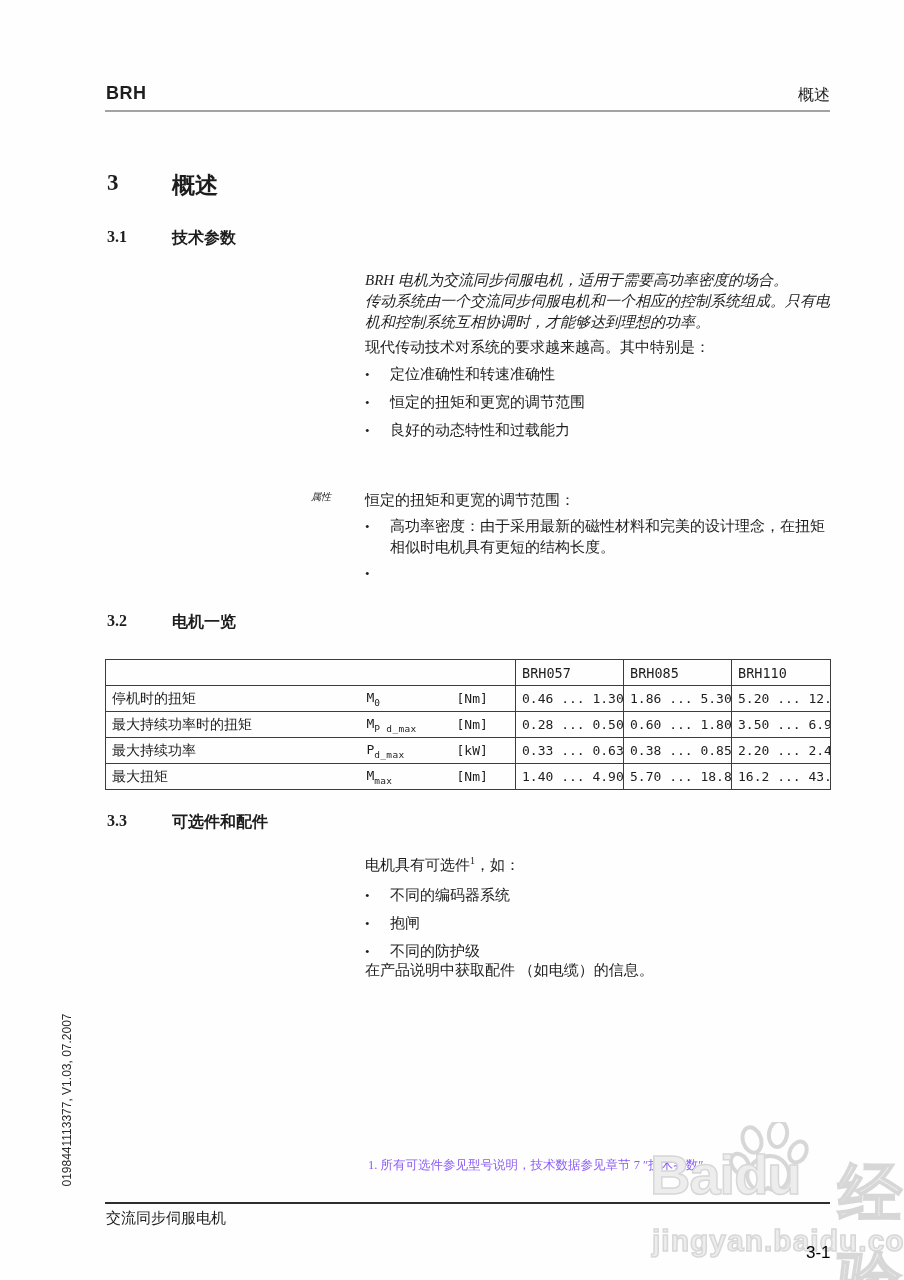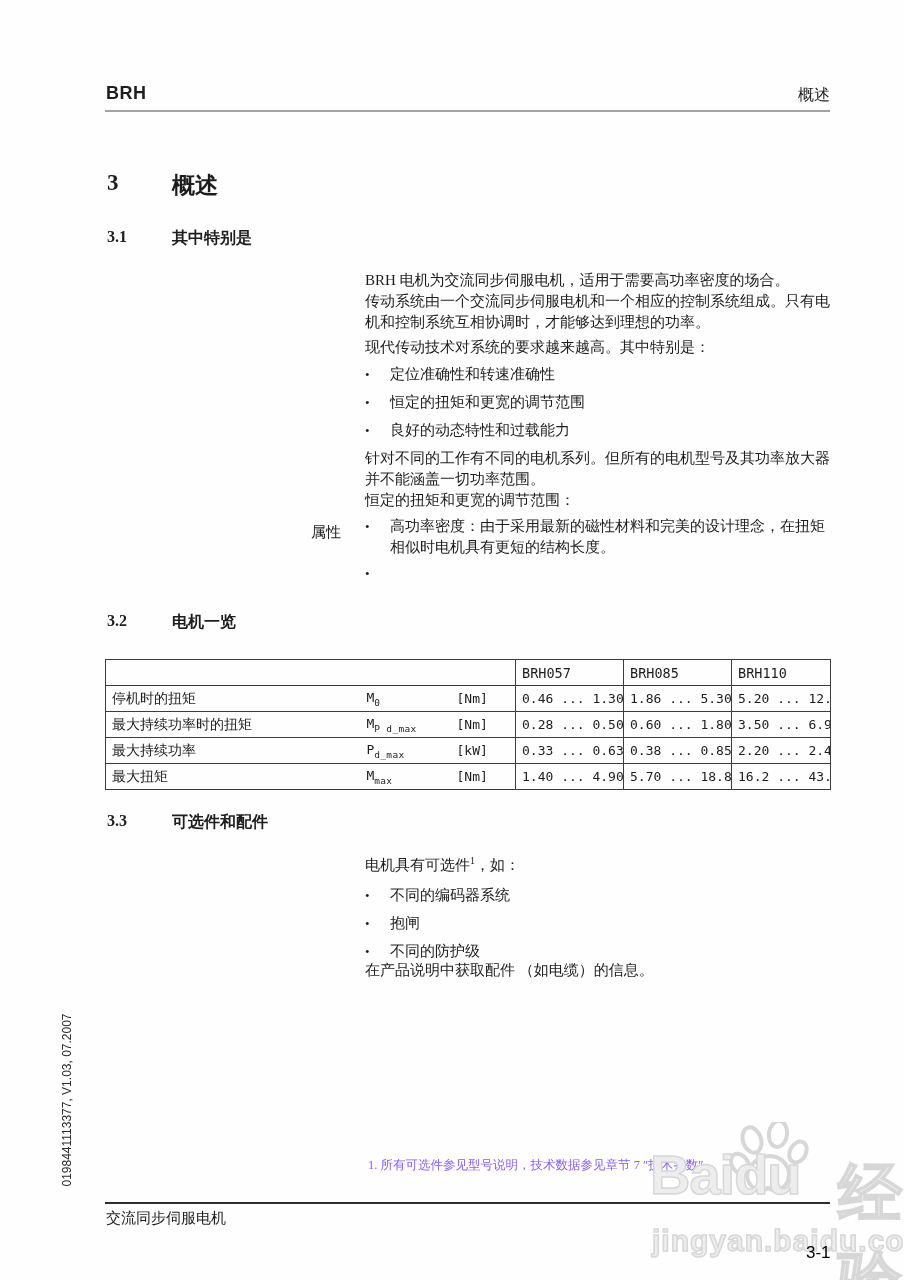--- a/index.html
+++ b/index.html
@@ -19,26 +19,26 @@
   .heading{display:flex;font-weight:bold;}
   .heading .num{width:65px;flex:0 0 65px;}
   .h1{left:107px;top:170px;font-size:23px;}
   .h2{font-size:16px;}
   .h2.s31{left:107px;top:228px;}
   .h2.s32{left:107px;top:612px;}
   .h2.s33{left:107px;top:812px;}
 
   
   .bodycol{left:365px;width:465px;font-size:15px;line-height:21px;}
-  .p1{top:270px;}
+  .p1{top:270px;font-style:italic;}
   .p2{top:337px;}
   .blist1{top:364px;}
   .p3{top:448px;}
   .attr-intro{top:490px;}
-  .attr-label{left:311px;top:490px;font-size:15px;margin-top:33px;}
+  .attr-label{left:311px;top:490px;font-size:10px;font-style:italic;}
   .blist2{top:516px;}
   .s33-intro{top:855px;}
   .blist3{top:885px;}
   .s33-outro{top:960px;}
   .footnote{left:368px;top:1157px;font-size:12.5px;color:#8b5cf6;}
 
   .bullet-row{display:flex;margin-bottom:7px;}
   .bullet-dot{flex:0 0 25px;font-size:13px;line-height:21px;}
   .blist2 .bullet-row{margin-bottom:5px;}
   sup{font-size:10px;line-height:0;}
@@ -78,21 +78,21 @@
   <div class="abs hdr-right">概述</div>
   <div class="abs hdr-rule"></div>
 
   <div class="abs heading h1">
     <span class="num">3</span>
     <span>概述</span>
   </div>
 
   <div class="abs heading h2 s31">
     <span class="num">3.1</span>
-    <span>其中特别是</span>
+    <span>技术参数</span>
   </div>
 
   <div class="abs bodycol p1">
     <div>BRH 电机为交流同步伺服电机，适用于需要高功率密度的场合。</div>
     <div>传动系统由一个交流同步伺服电机和一个相应的控制系统组成。只有电机和控制系统互相协调时，才能够达到理想的功率。</div>
   </div>
 
   <div class="abs bodycol p2">现代传动技术对系统的要求越来越高。其中特别是：</div>
 
   <div class="abs bodycol blist1">
@@ -103,21 +103,20 @@
     <div class="bullet-row">
       <span class="bullet-dot">•</span>
       <span>恒定的扭矩和更宽的调节范围</span>
     </div>
     <div class="bullet-row">
       <span class="bullet-dot">•</span>
       <span>良好的动态特性和过载能力</span>
     </div>
   </div>
 
-  <div class="abs bodycol p3">针对不同的工作有不同的电机系列。但所有的电机型号及其功率放大器并不能涵盖一切功率范围。</div>
 
   <div class="abs attr-label">属性</div>
   <div class="abs bodycol attr-intro">恒定的扭矩和更宽的调节范围：</div>
 
   <div class="abs bodycol blist2">
     <div class="bullet-row">
       <span class="bullet-dot">•</span>
       <span>高功率密度：由于采用最新的磁性材料和完美的设计理念，在扭矩相似时电机具有更短的结构长度。</span>
     </div>
     <div class="bullet-row">

